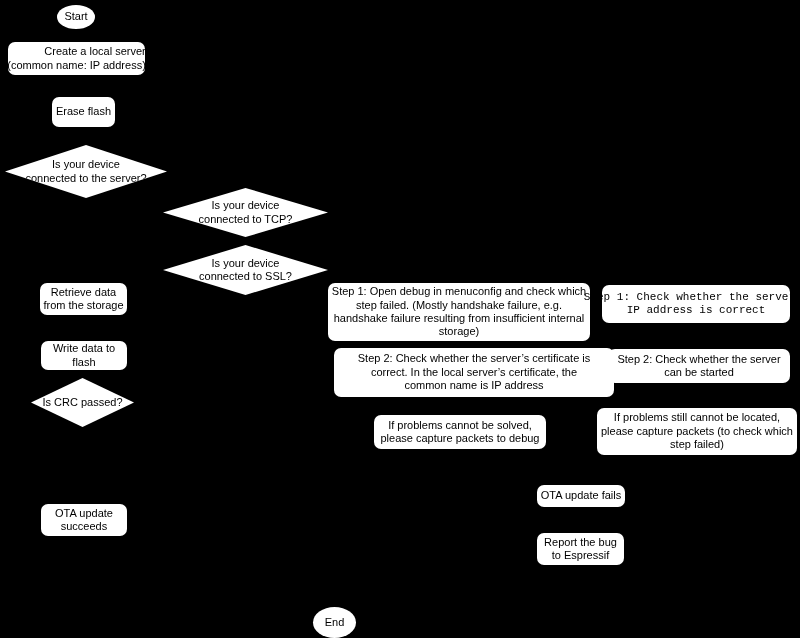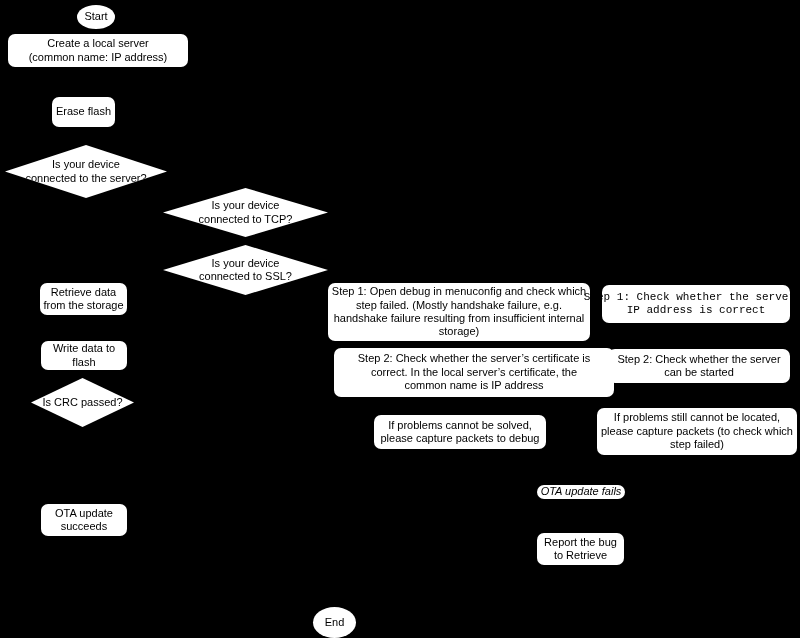--- a/index.html
+++ b/index.html
@@ -37,23 +37,23 @@
   }
   .decision {
     clip-path: polygon(50% 0, 100% 50%, 50% 100%, 0 50%);
   }
 </style>
 </head>
 <body>
 
 <div class="stage">
 
-  <div class="node terminator" style="left:77px; top:5px; width:38px; height:24px;">Start</div>
+  <div class="node terminator" style="left:57px; top:5px; width:38px; height:24px;">Start</div>
 
-  <div class="node process" style="left:8px; top:34px; width:180px; height:33px;">Create a local server
+  <div class="node process" style="left:8px; top:42px; width:137px; height:33px;text-align:right;">Create a local server
 (common name: IP address)</div>
 
   <div class="node process" style="left:52px; top:97px; width:63px; height:30px;">Erase flash</div>
 
   <div class="node decision" style="left:5px; top:145px; width:162px; height:53px;">Is your device
 connected to the server?</div>
 
   <div class="node decision" style="left:163px; top:188px; width:165px; height:49px;">Is your device
 connected to TCP?</div>
 
@@ -86,20 +86,20 @@
   <div class="node process" style="left:602px; top:285px; width:188px; height:38px;font-family:Liberation Mono, monospace;">Step 1: Check whether the server’s
 IP address is correct</div>
 
   <div class="node process" style="left:608px; top:349px; width:182px; height:34px;">Step 2: Check whether the server
 can be started</div>
 
   <div class="node process" style="left:597px; top:408px; width:200px; height:47px;">If problems still cannot be located,
 please capture packets (to check which
 step failed)</div>
 
-  <div class="node process" style="left:537px; top:485px; width:88px; height:14px;font-style:italic;">OTA update fails</div>
+  <div class="node process" style="left:537px; top:485px; width:88px; height:22px;">OTA update fails</div>
 
   <div class="node process" style="left:537px; top:533px; width:87px; height:32px;">Report the bug
-to Retrieve</div>
+to Espressif</div>
 
   <div class="node terminator" style="left:313px; top:607px; width:43px; height:31px;">End</div>
 
 </div>
 
 </body></html>

